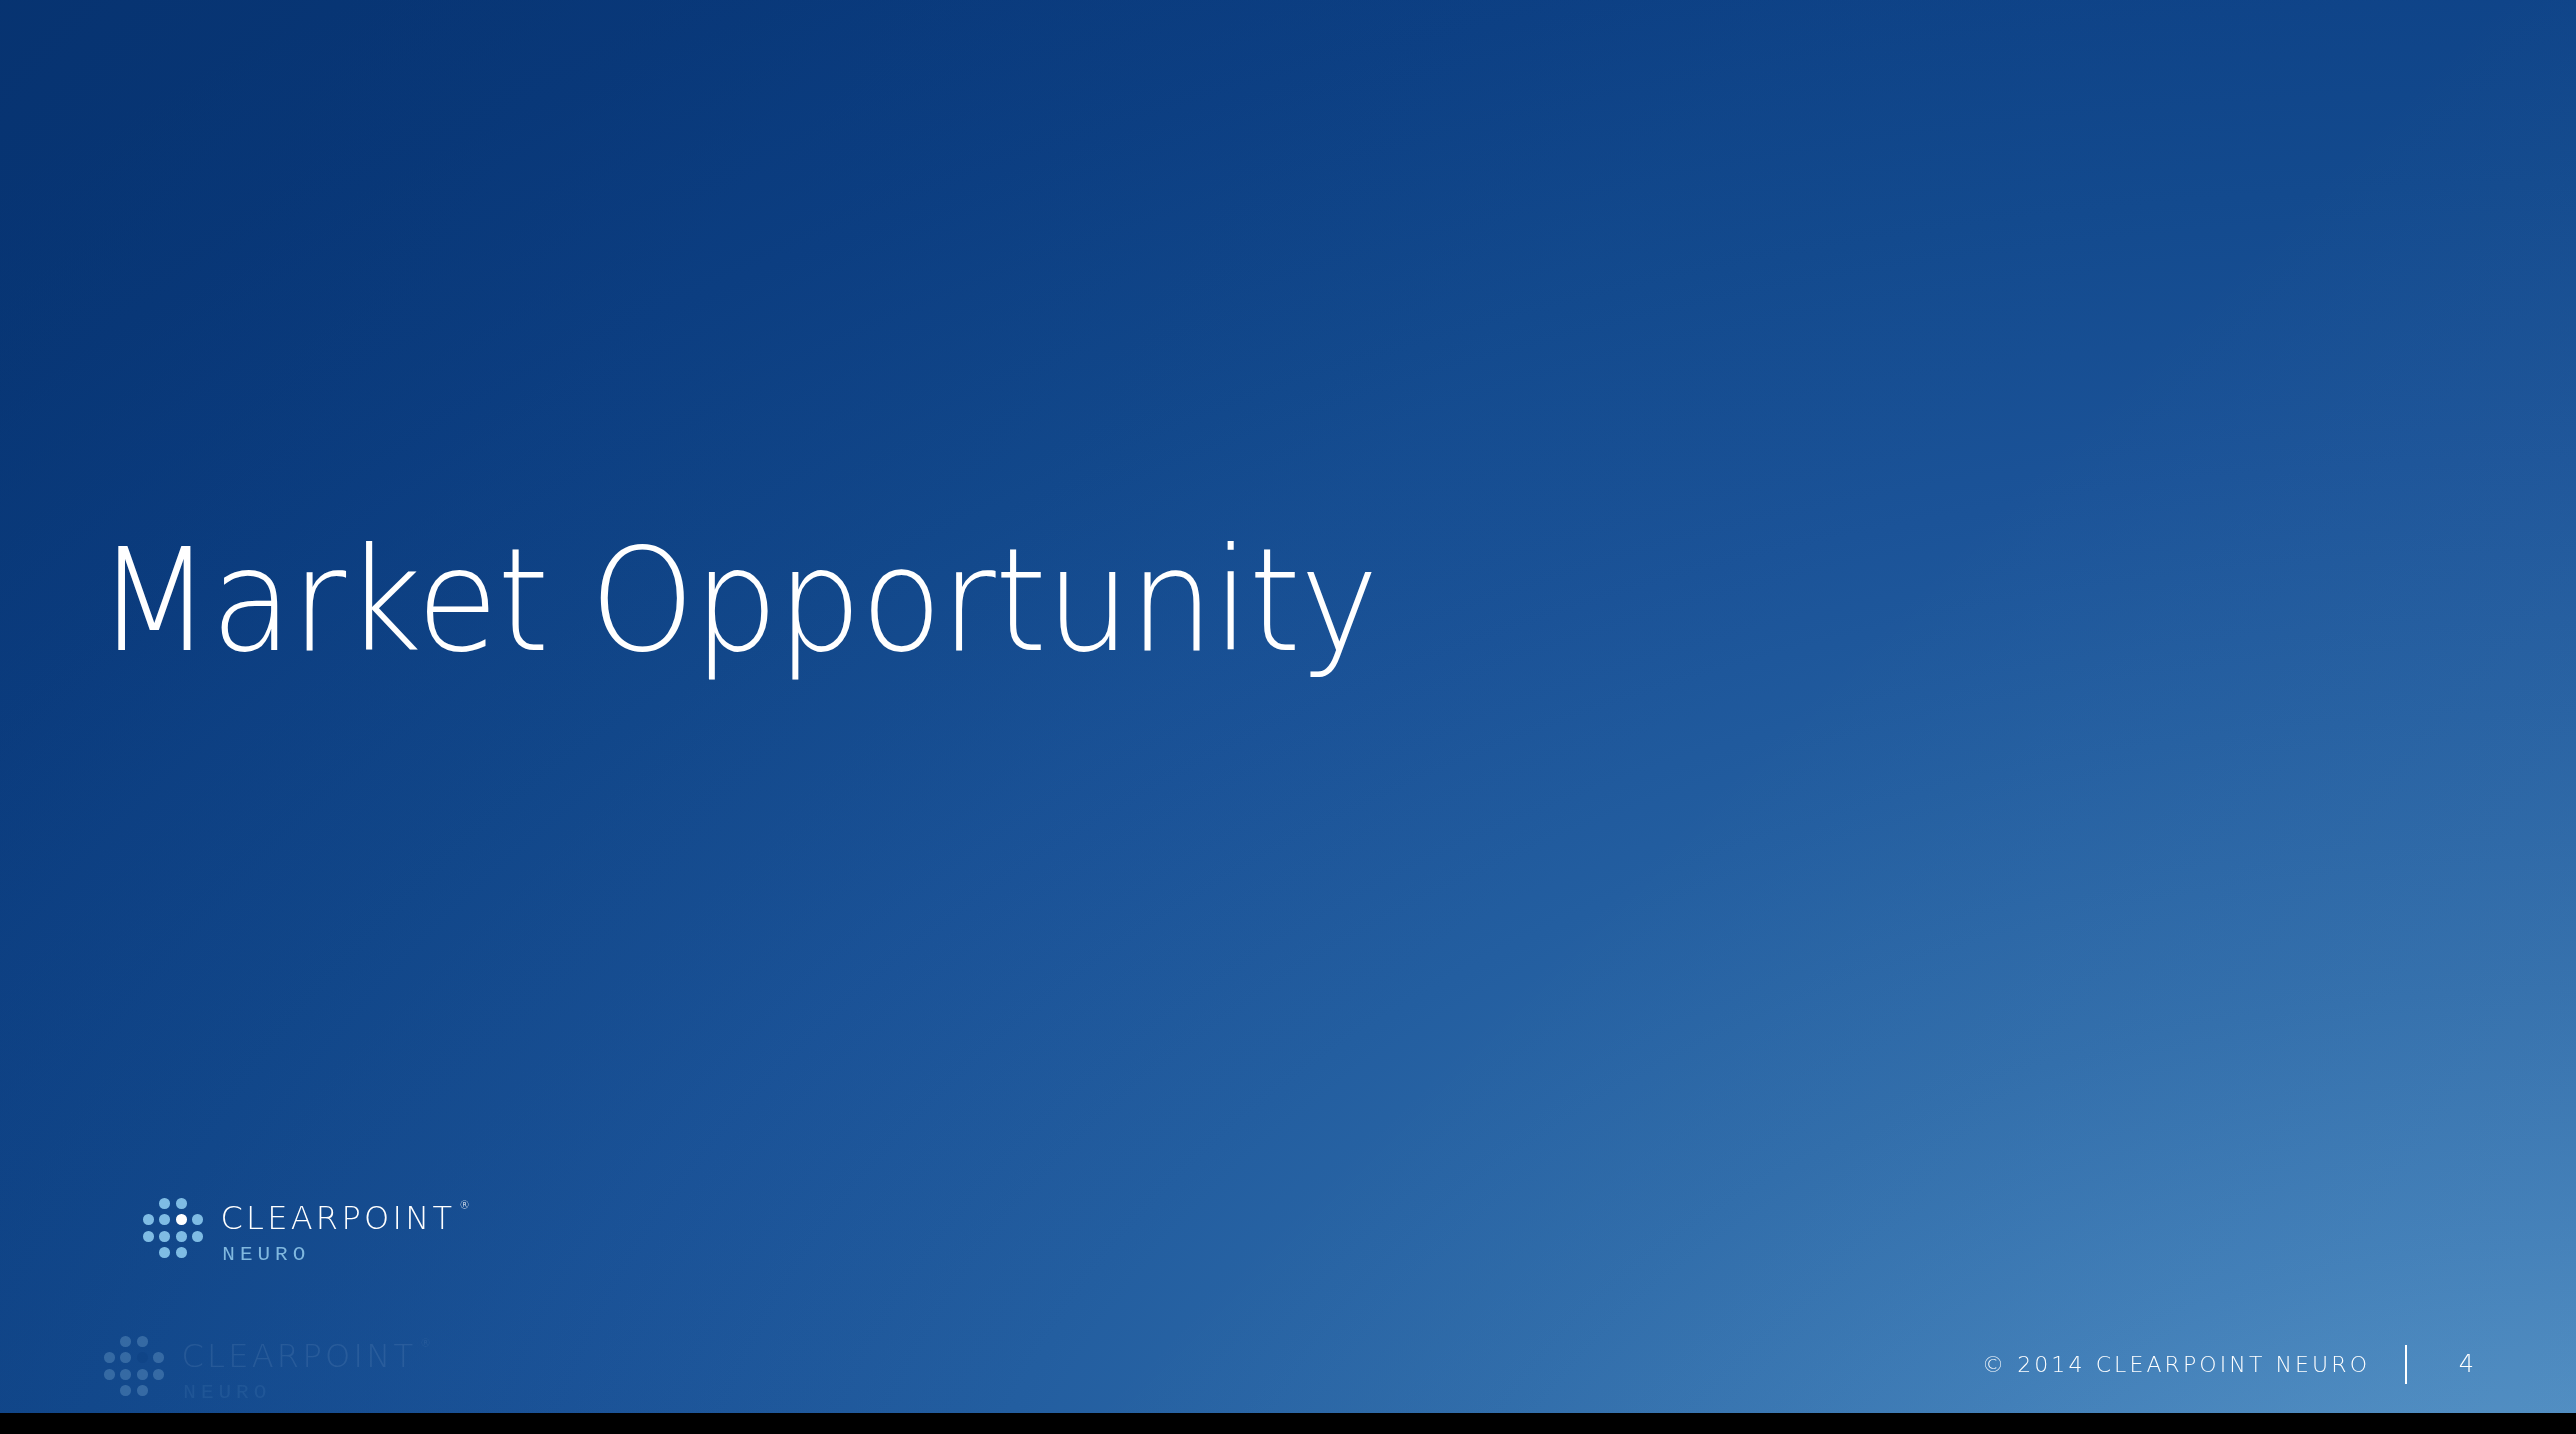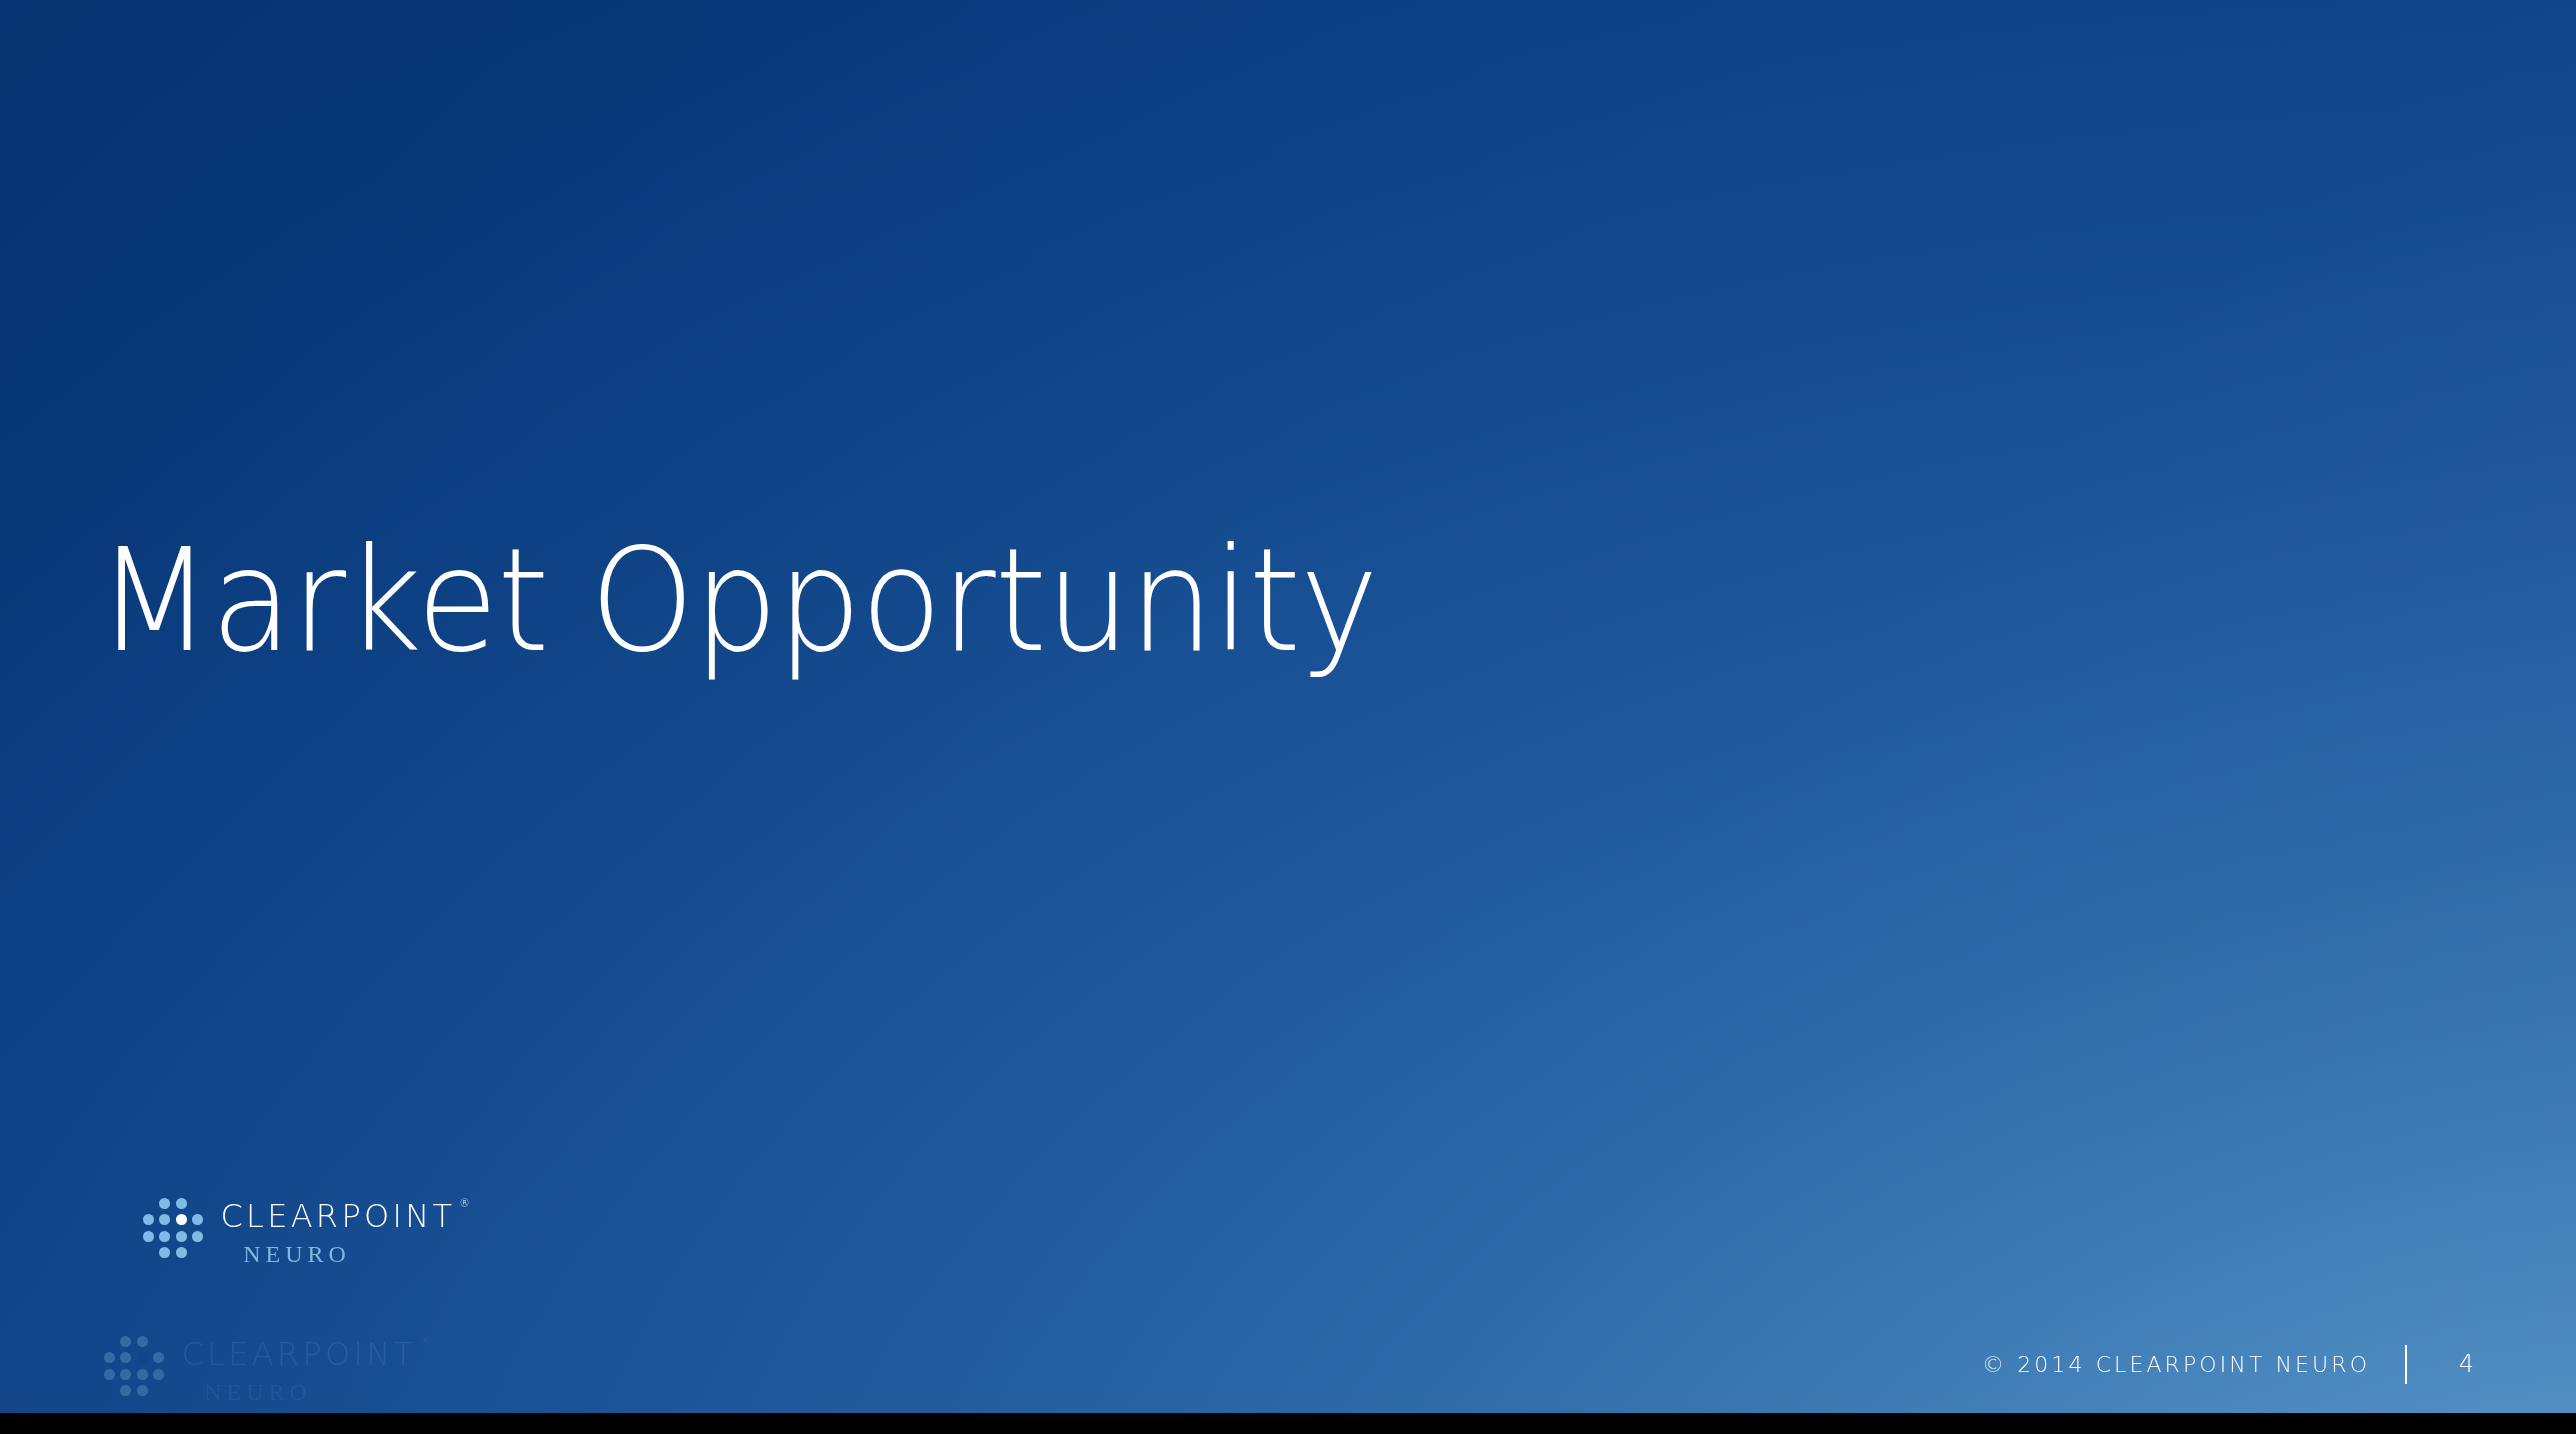--- a/index.html
+++ b/index.html
@@ -109,28 +109,27 @@
   .logo-tm {
     position: absolute;
     top: -1.9px;
     right: -14.5px;
     font-size: 10.6px;
     letter-spacing: 0;
     color: #FFFFFF;
   }
   .logo-sub {
     color: #80B8DF;
-    font-family: Liberation Serif, serif;
-    font-weight: 300;
-    font-size: 24px;
+    font-family: Liberation Mono, monospace;
+    font-weight: 300;
+    font-size: 21px;
     letter-spacing: 5px;
     line-height: 1;
     white-space: nowrap;
     padding-left: 1.9px;
-    margin-left: 21px;
   }
 
   
   .watermark {
     position: absolute;
     left: 104px;
     top: 1336px;
     display: flex;
     align-items: center;
     gap: 17.4px;

